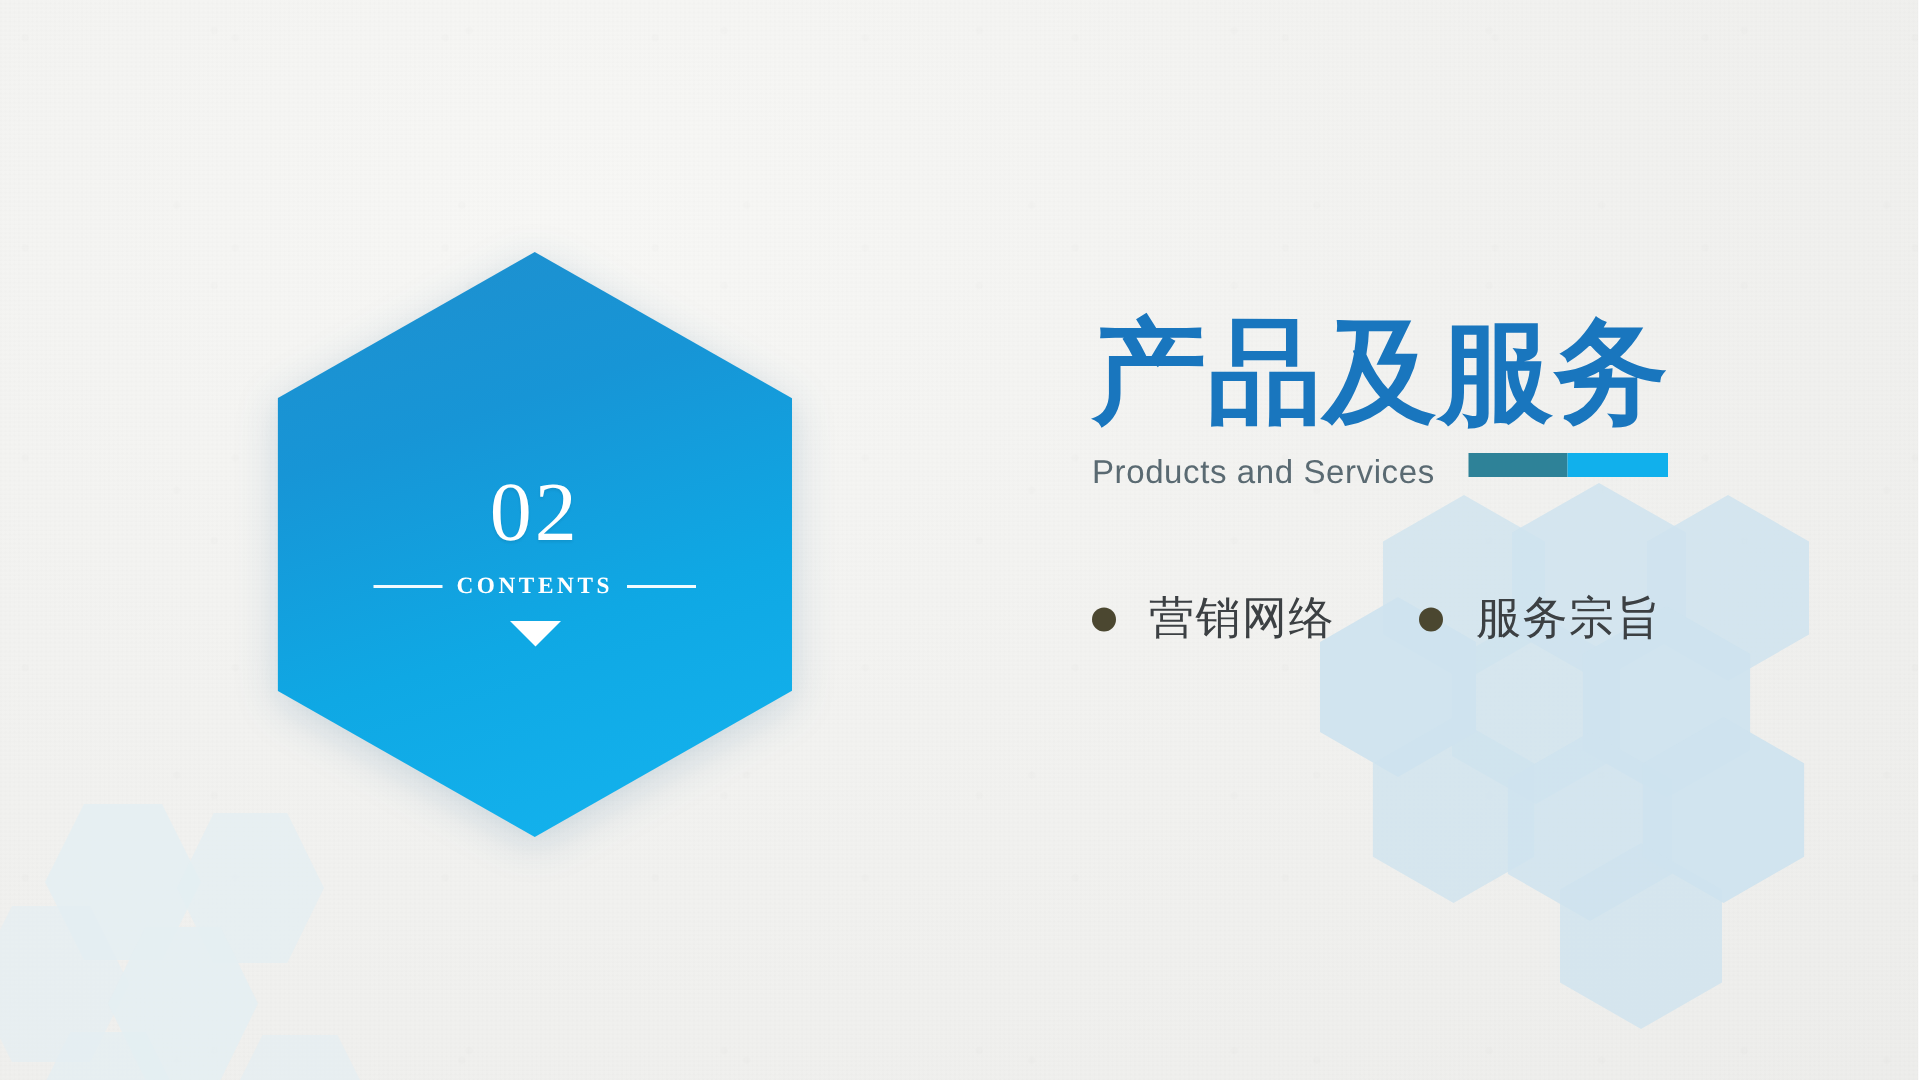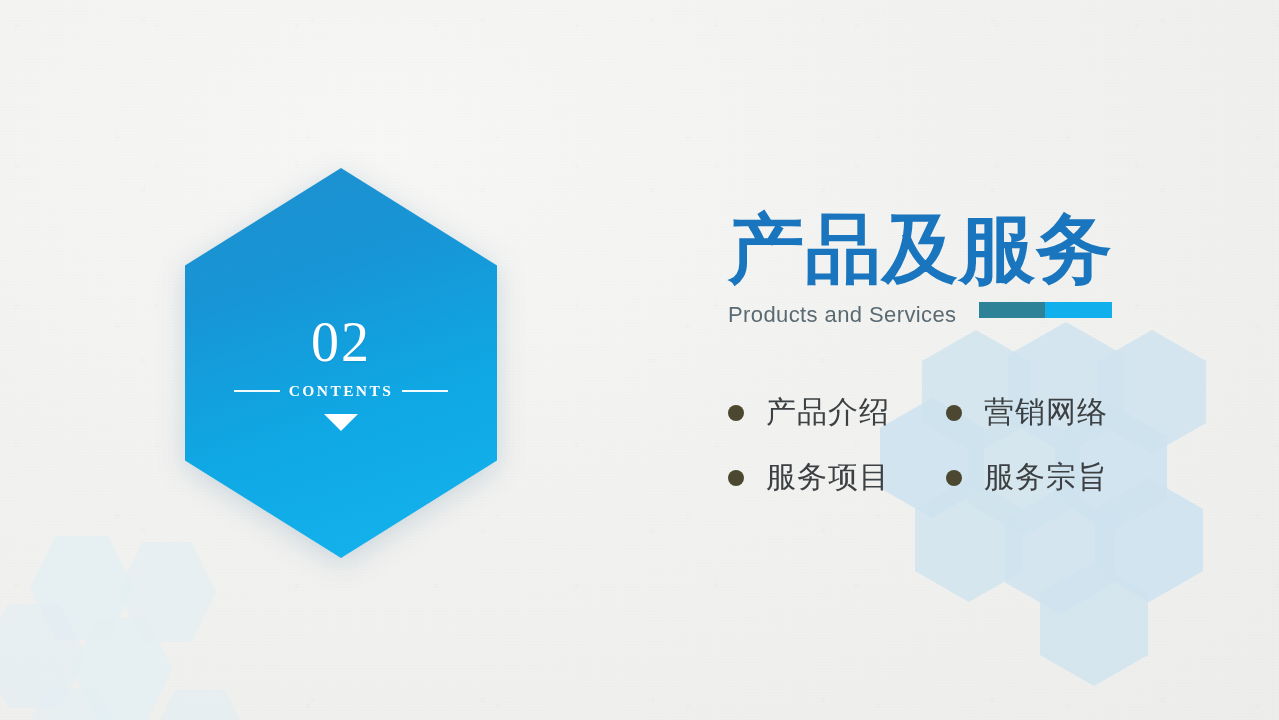--- a/index.html
+++ b/index.html
@@ -58,21 +58,21 @@
   #deco-left .hex-flat {
     background: #e5eef2;
     border-radius: 8px;
   }
 
   
   #contents-hex {
     position: absolute;
     left: 185px;
     top: 168px;
-    width: 312px;
+    width: 343px;
     height: 390px;
     z-index: 3;
     filter: drop-shadow(0 6px 14px rgba(20,90,140,.18));
   }
   #contents-hex .hex-body {
     position: absolute;
     inset: 0;
     clip-path: polygon(50% 0%, 100% 25%, 100% 75%, 50% 100%, 0% 75%, 0% 25%);
     background: linear-gradient(162deg, #1f8fce 0%, #1795d6 30%, #0fa8e4 62%, #14b4ef 100%);
     border-radius: 26px;
@@ -231,29 +231,21 @@
       <div id="subtitle">Products and Services</div>
       <div id="accent-bar">
         <div id="accent-bar-left"></div>
         <div id="accent-bar-right"></div>
       </div>
     </div>
 
     <div id="bullet-grid">
       <div class="bullet-item">
         <span class="bullet-dot"></span>
-        <span class="bullet-text">产品介绍</span>
-      </div>
-      <div class="bullet-item">
-        <span class="bullet-dot"></span>
         <span class="bullet-text">营销网络</span>
-      </div>
-      <div class="bullet-item">
-        <span class="bullet-dot"></span>
-        <span class="bullet-text">服务项目</span>
       </div>
       <div class="bullet-item">
         <span class="bullet-dot"></span>
         <span class="bullet-text">服务宗旨</span>
       </div>
     </div>
   </div>
 
 </div>
 

